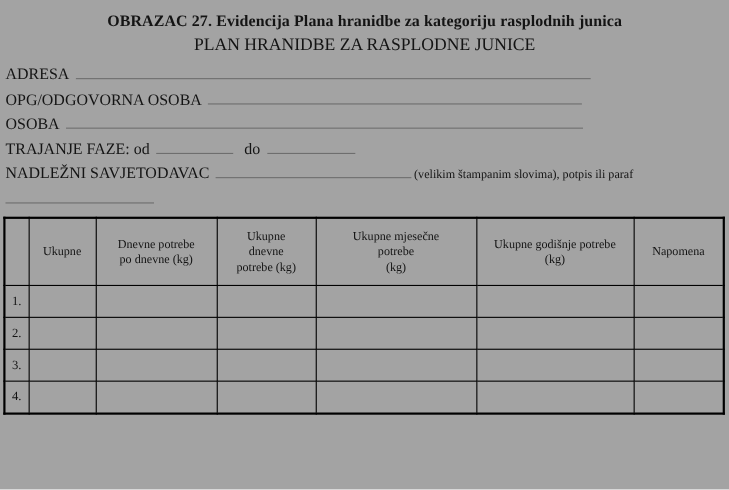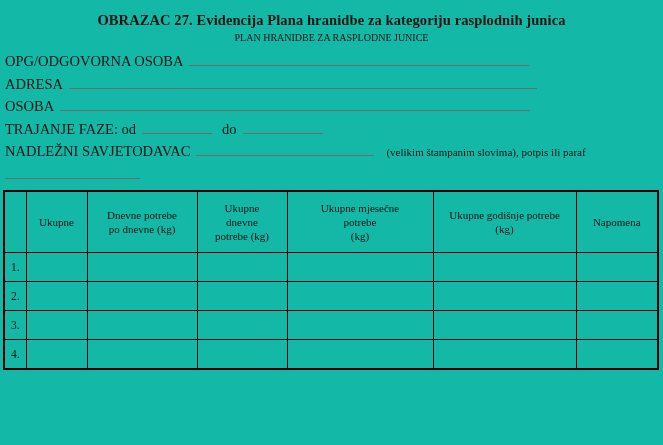--- a/index.html
+++ b/index.html
@@ -1,35 +1,35 @@
 <!DOCTYPE html>
 <html><head>
 <meta charset="utf-8">
 <style>
   html, body { margin: 0; padding: 0; background: #ffffff; }
   .page {
     position: relative;
     width: 663px;
     height: 445px;
-    background: #14b8a6;
+    background: #a3a3a3;
     color: #141414;
     font-family: "Liberation Serif", serif;
     overflow: hidden;
   }
   .title {
     margin-top: 12px;
     text-align: center;
     font-weight: bold;
     font-size: 14.5px;
     letter-spacing: 0.1px;
   }
   .subtitle {
     margin-top: 3px;
     text-align: center;
-    font-size: 10px;
+    font-size: 16px;
   }
   .form-block {
     margin-top: 7px;
     padding-left: 5px;
     font-size: 14.5px;
   }
   .fline {
     height: 22.5px;
     line-height: 22.5px;
     white-space: nowrap;
@@ -46,21 +46,21 @@
   .b-mibpg { width: 470px; }
   .b-broj  { width: 360px; border-bottom-color: #3a3a3a; }
   .b-proiz { width: 152px; }
   .b-od    { width: 70px; }
   .b-do    { width: 80px; }
   .b-nadl  { width: 178px; }
   .b-cont  { width: 135px; margin-left: 0; }
   .mid-word { margin-left: 10px; text-align: right; }
   .note {
     font-size: 11px;
-    margin-left: 12px;
+    margin-left: 2px;
     white-space: nowrap;
     text-align: center;
   }
   .ftable {
     border-collapse: collapse;
     table-layout: fixed;
     width: 654px;
     margin: 5px 0 0 3px;
     border: 2px solid #000;
   }
@@ -89,25 +89,25 @@
 <body>
 
 <div class="page">
 
   <div class="title">OBRAZAC 27. Evidencija Plana hranidbe za kategoriju rasplodnih junica</div>
   <div class="subtitle">PLAN HRANIDBE ZA RASPLODNE JUNICE</div>
 
   <div class="form-block">
 
     <div class="fline">
-      <span>OPG/ODGOVORNA OSOBA</span><span class="blank b-opg"></span>
+      <span>ADRESA</span><span class="blank b-adresa"></span>
     </div>
 
     <div class="fline">
-      <span>ADRESA</span><span class="blank b-adresa"></span>
+      <span>OPG/ODGOVORNA OSOBA</span><span class="blank b-opg"></span>
     </div>
 
     <div class="fline">
       <span>OSOBA</span><span class="blank b-mibpg"></span>
     </div>
 
 
 
     <div class="fline">
       <span>TRAJANJE FAZE: od</span><span class="blank b-od"></span><span class="mid-word">do</span><span class="blank b-do"></span>

